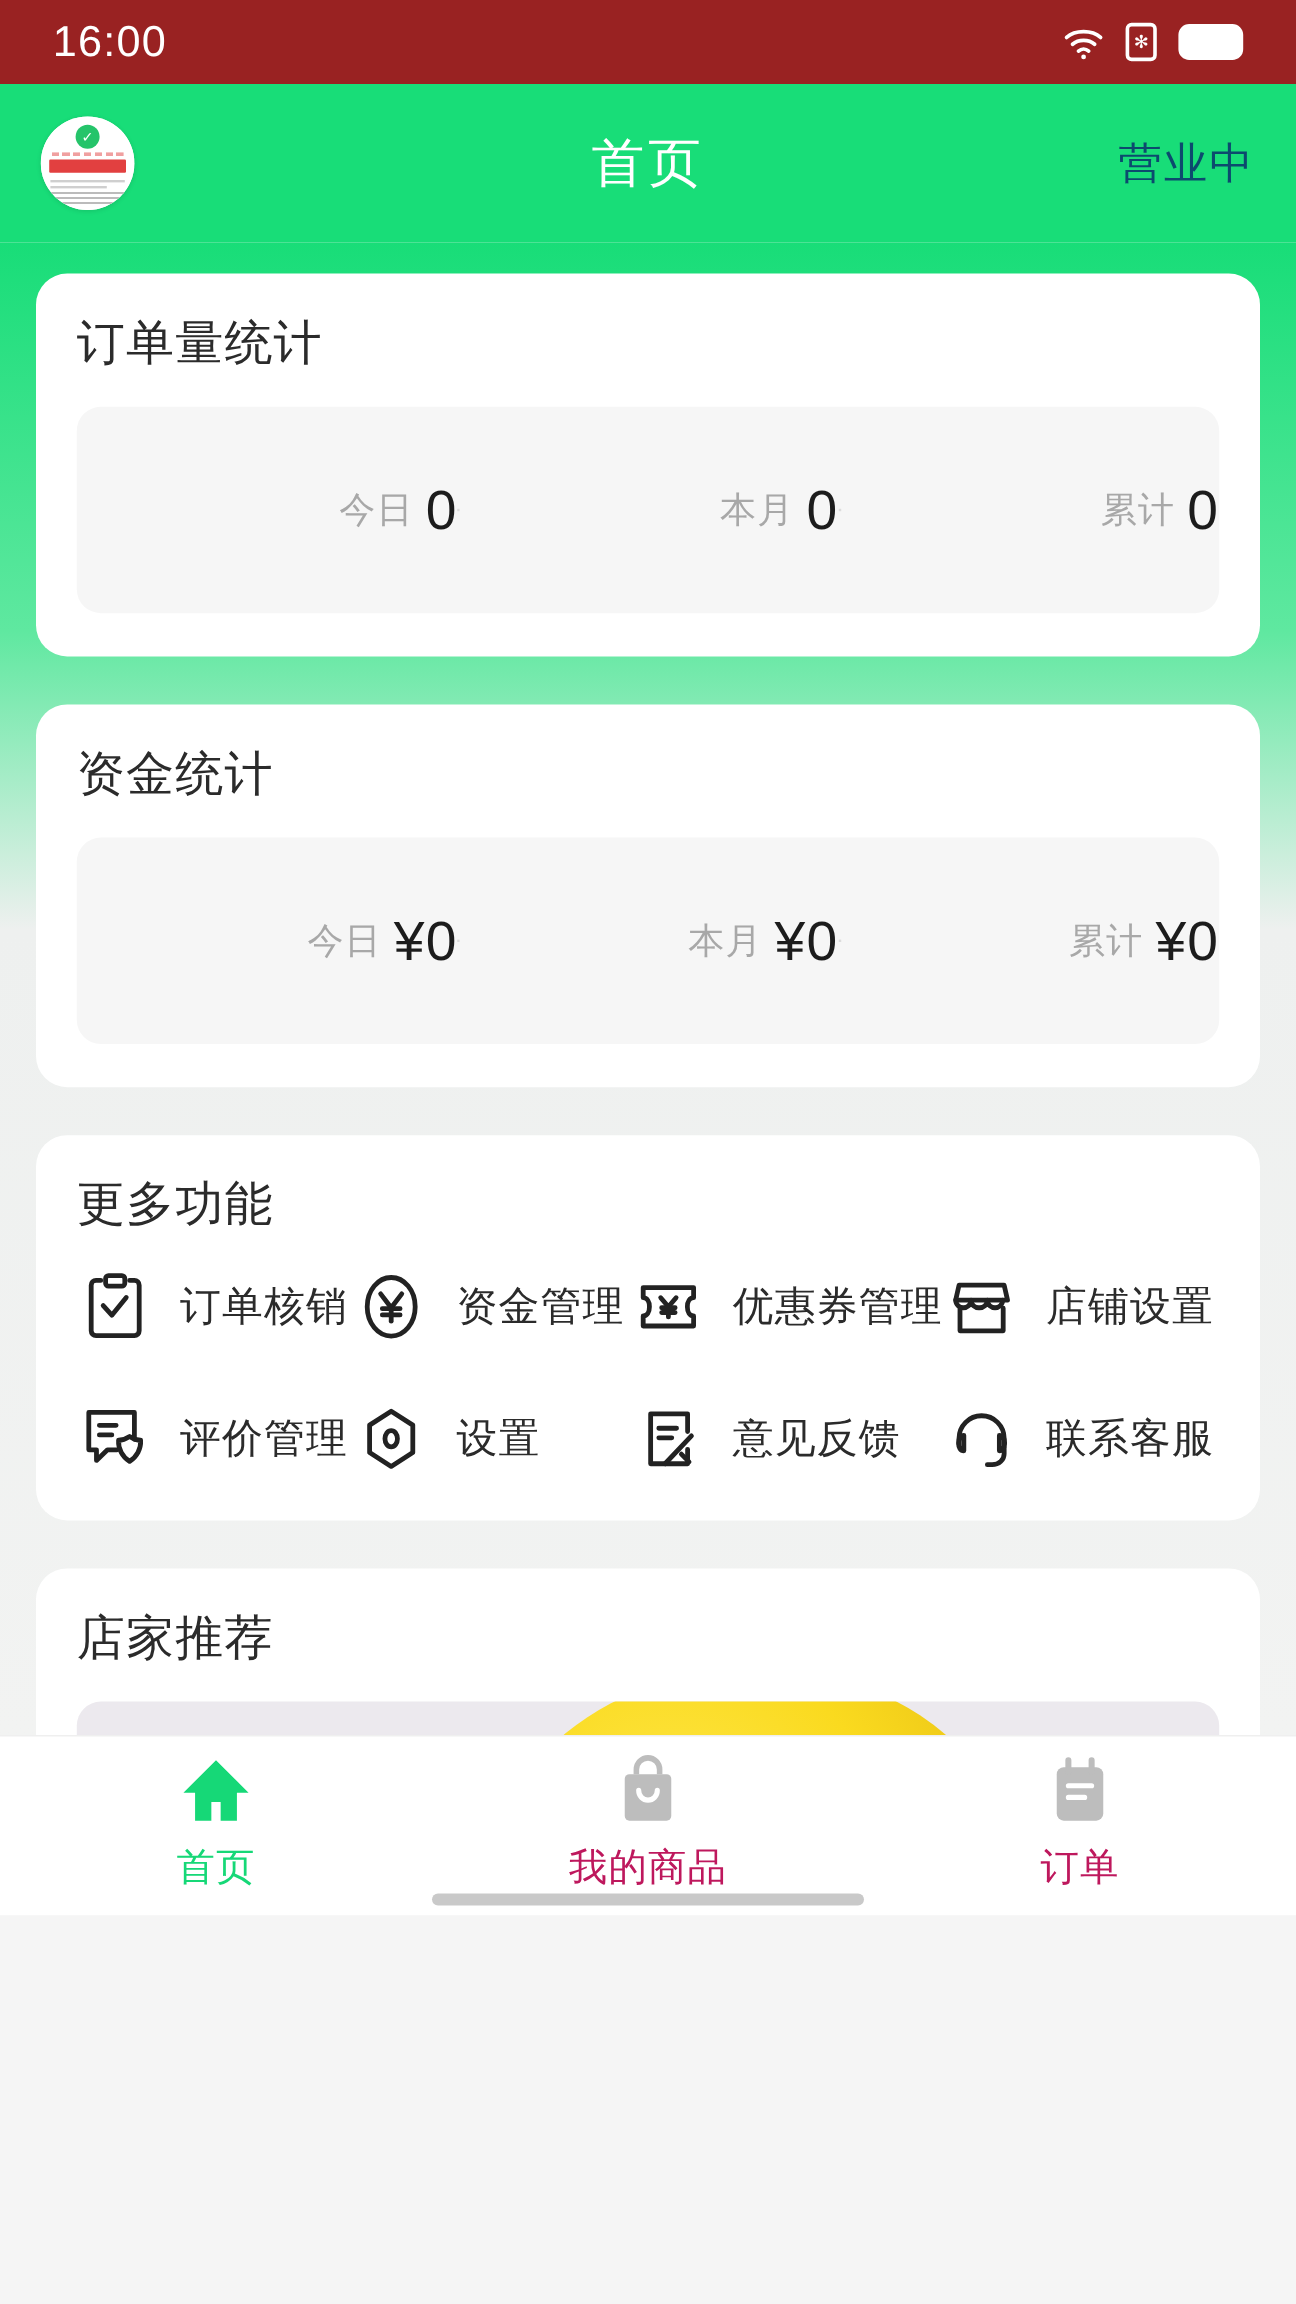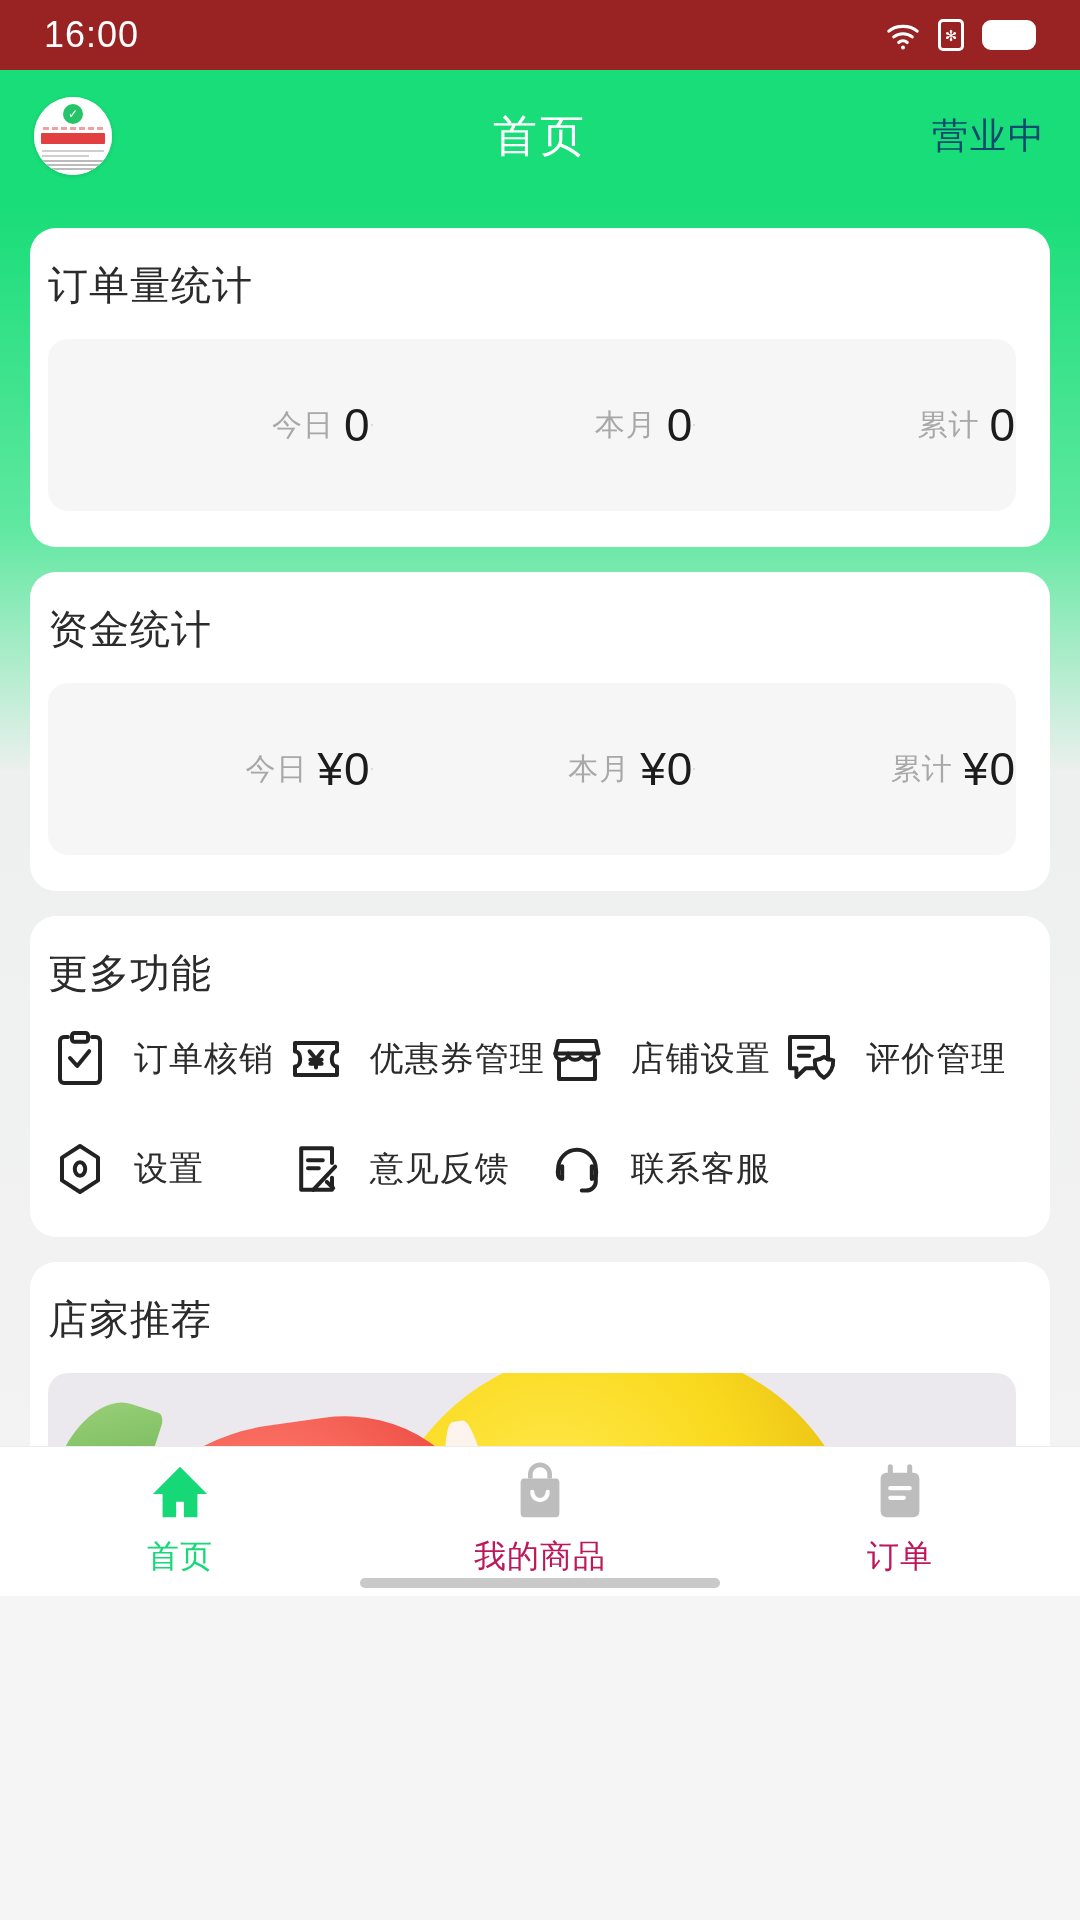--- a/index.html
+++ b/index.html
@@ -67,22 +67,22 @@
 
   
   .content {
     flex:1 1 auto; position:relative; overflow:hidden;
     background:
       linear-gradient(180deg,#18dd78 0%, #5fe8a0 26%, #eef0ef 46%, #f2f3f2 100%);
     padding:0 30px;
   }
 
   .card {
-    background:#ffffff; border-radius:26px; margin-bottom:25px;
-    padding:30px 34px 36px 18px;
+    background:#ffffff; border-radius:26px; margin-bottom:40px;
+    padding:30px 34px 36px 34px;
   }
   .card-title { font-size:40px; color:#2b2b2b; letter-spacing:1px; margin-bottom:26px; }
 
   .stat-box {
     background:#f6f6f6; border-radius:20px; height:172px;
     display:flex; align-items:center;
   }
   .stat-cell {
     flex:1 1 0; text-align:center; position:relative;
     display:flex; flex-direction:row; align-items:center; justify-content:flex-end; gap:10px;
@@ -254,20 +254,31 @@
           <span class="grid-icon">
             <svg viewBox="0 0 32 32" fill="none" stroke="#222" stroke-width="2" stroke-linecap="round" stroke-linejoin="round">
               <path d="M10 5H8a2 2 0 0 0-2 2v19a2 2 0 0 0 2 2h16a2 2 0 0 0 2-2V7a2 2 0 0 0-2-2h-2"></path>
               <rect x="12" y="3" width="8" height="4.4" rx="1.2"></rect>
               <path d="M11 15.5l3.6 4 6-7.4"></path>
             </svg>
           </span>
           <span class="grid-label">订单核销</span>
         </div>
 
+        <div class="grid-item">
+          <span class="grid-icon">
+            <svg viewBox="0 0 32 32" fill="none" stroke="#222" stroke-width="2" stroke-linecap="round" stroke-linejoin="round">
+              <ellipse cx="16" cy="16" rx="10" ry="12.2"></ellipse>
+              <path d="M11.6 10.6L16 16.4l4.4-5.8"></path>
+              <path d="M16 16.4V22"></path>
+              <path d="M12.3 16.8h7.4M12.3 19.4h7.4"></path>
+            </svg>
+          </span>
+          <span class="grid-label">资金管理</span>
+        </div>
 
         <div class="grid-item">
           <span class="grid-icon">
             <svg viewBox="0 0 32 32" fill="none" stroke="#222" stroke-width="2" stroke-linecap="round" stroke-linejoin="round">
               <path d="M5.5 8h21v4.2c-1.6 0-2.6 1.6-2.6 3.8s1 3.8 2.6 3.8V24h-21v-4.2c1.6 0 2.6-1.6 2.6-3.8s-1-3.8-2.6-3.8z"></path>
               <path d="M12.8 12.2L16 16l3.2-3.8"></path>
               <path d="M16 16v4.2"></path>
               <path d="M13.2 16.4h5.6M13.2 18.4h5.6"></path>
             </svg>
           </span>

